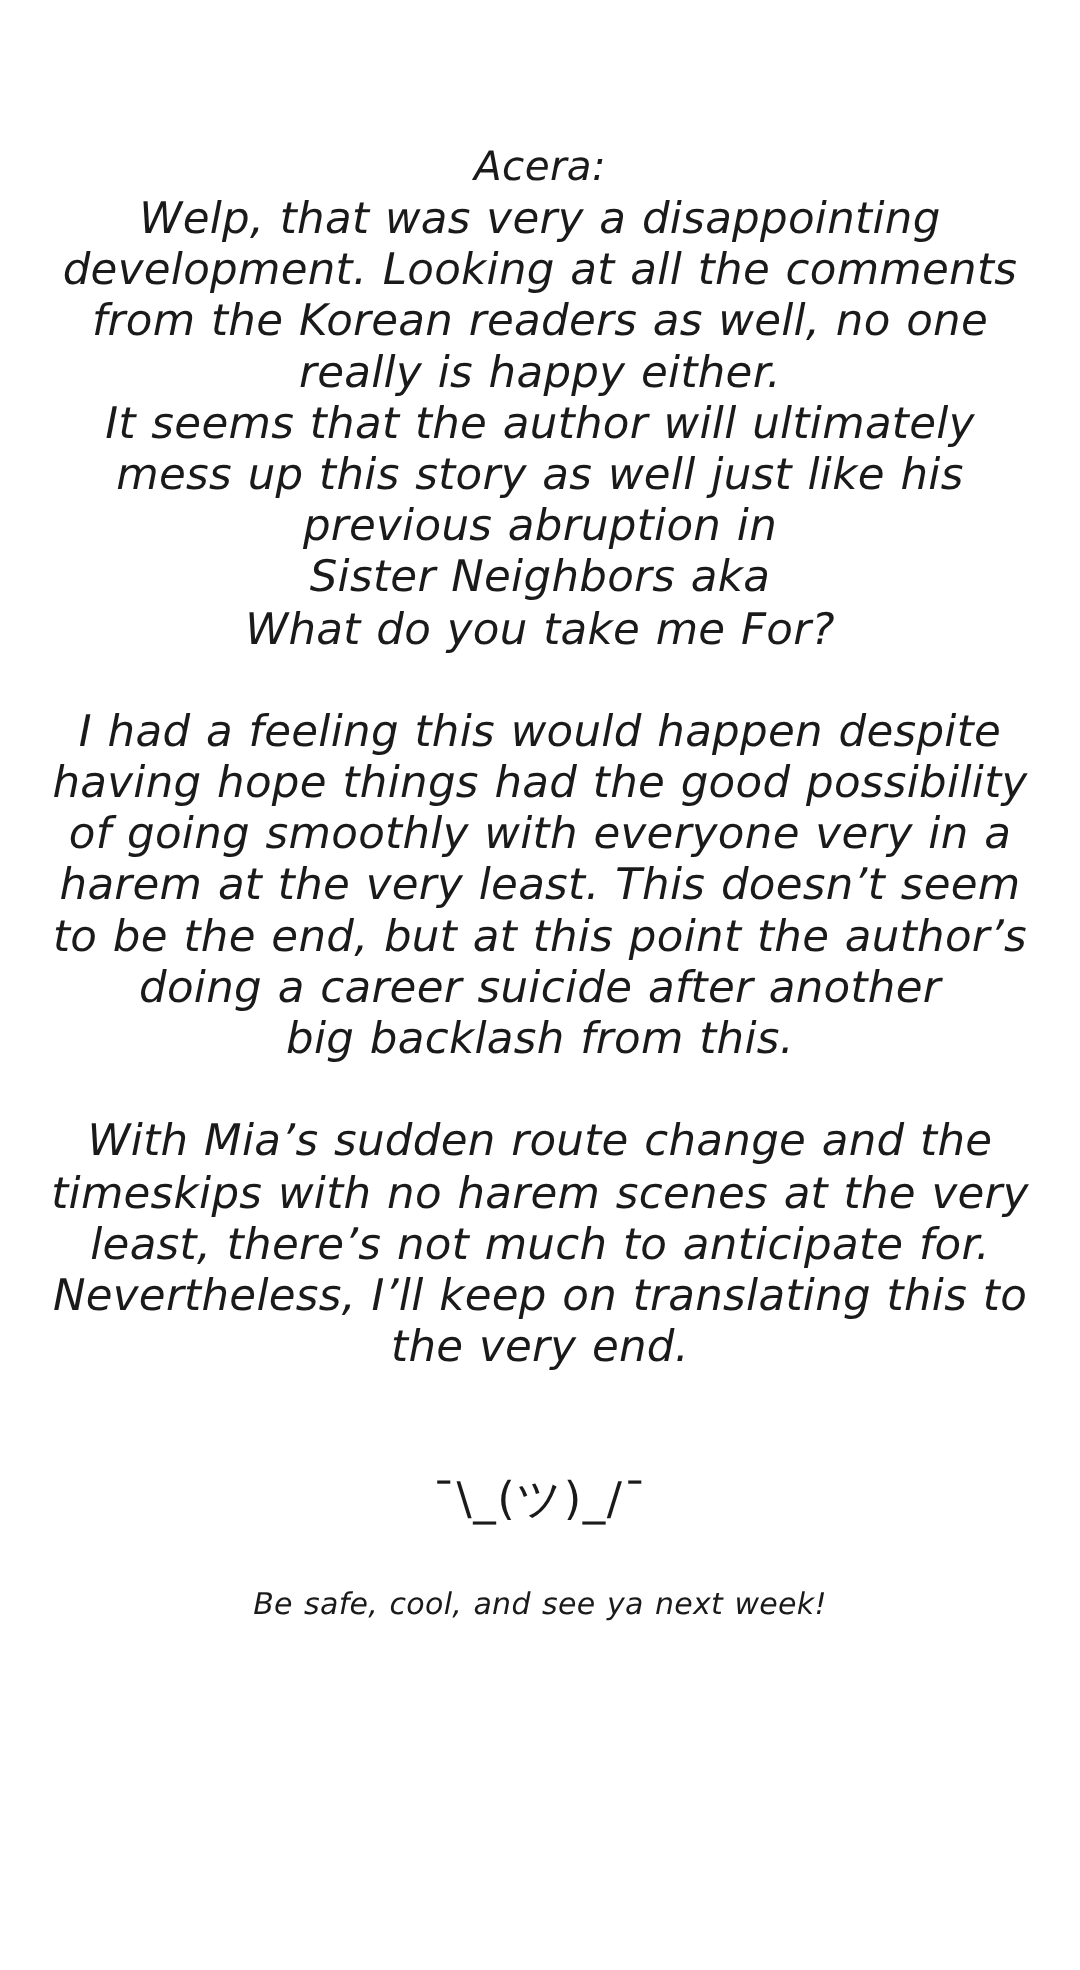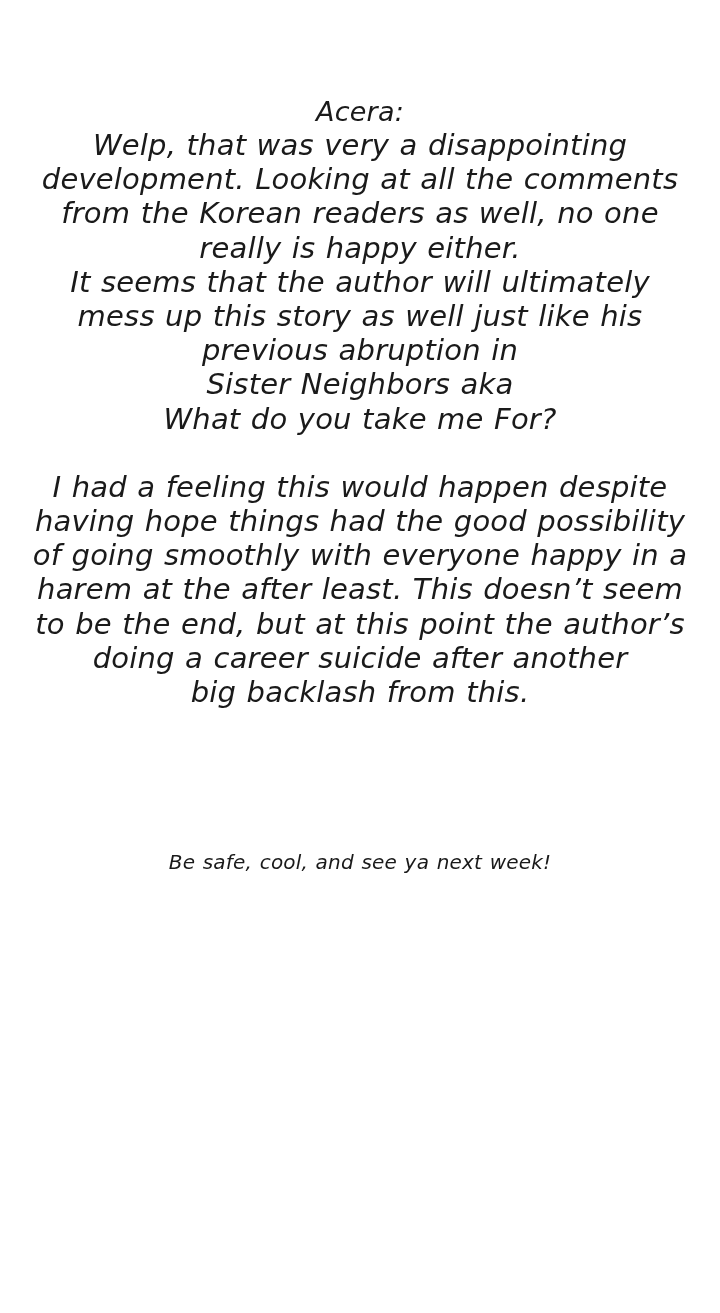--- a/index.html
+++ b/index.html
@@ -63,30 +63,32 @@
 
     <p class="block signature">Acera:</p>
 
     <p class="block">Welp, that was very a disappointing development. Looking at all the comments from the Korean readers as well, no one really is happy either.
 It seems that the author will ultimately mess up this story as well just like his previous abruption in
 Sister Neighbors aka
 What do you take me For?</p>
 
     <div class="gap-md"></div>
 
-    <p class="block">I had a feeling this would happen despite having hope things had the good possibility of going smoothly with everyone happy in a harem at the after least. This doesn’t seem to be the end, but at this point the author’s doing a career suicide after another
+    <p class="block">I had a feeling this would happen despite having hope things had the good possibility of going smoothly with everyone very in a harem at the very least. This doesn’t seem to be the end, but at this point the author’s doing a career suicide after another
 big backlash from this.</p>
+
+    <div class="gap-md"></div>
+
+    <p class="block">With Mia’s sudden route change and the timeskips with no harem scenes at the very least, there’s not much to anticipate for. Nevertheless, I’ll keep on translating this to the very end.</p>
 
     <div class="gap-md"></div>
 
 
     <div class="gap-md"></div>
 
-
-    <div class="gap-md"></div>
-
+    <p class="block kaomoji">¯\_(ツ)_/¯</p>
 
     <div class="gap-lg"></div>
 
     <p class="block closing">Be safe, cool, and see ya next week!</p>
 
   </div>
 </div>
 
 </body></html>

